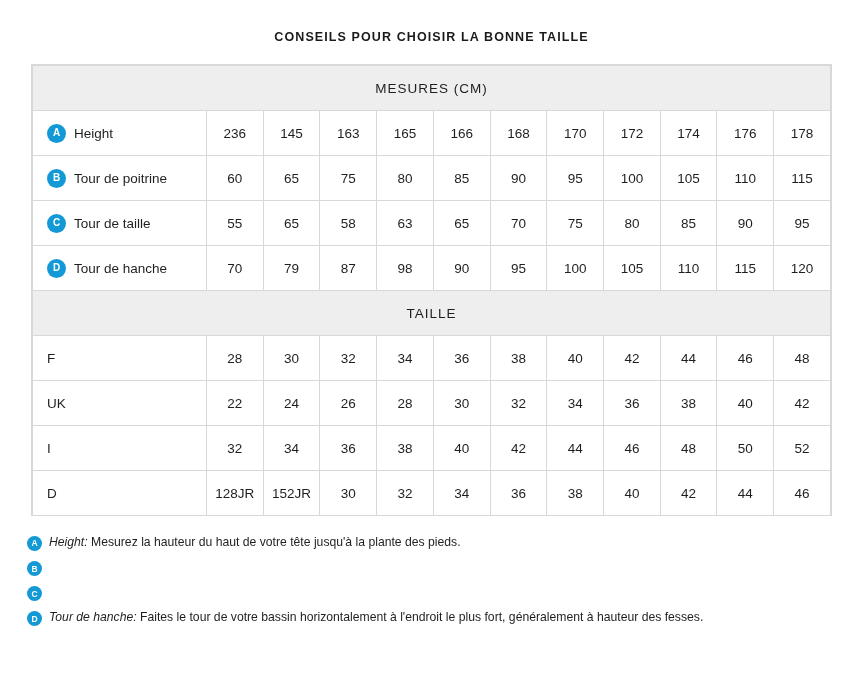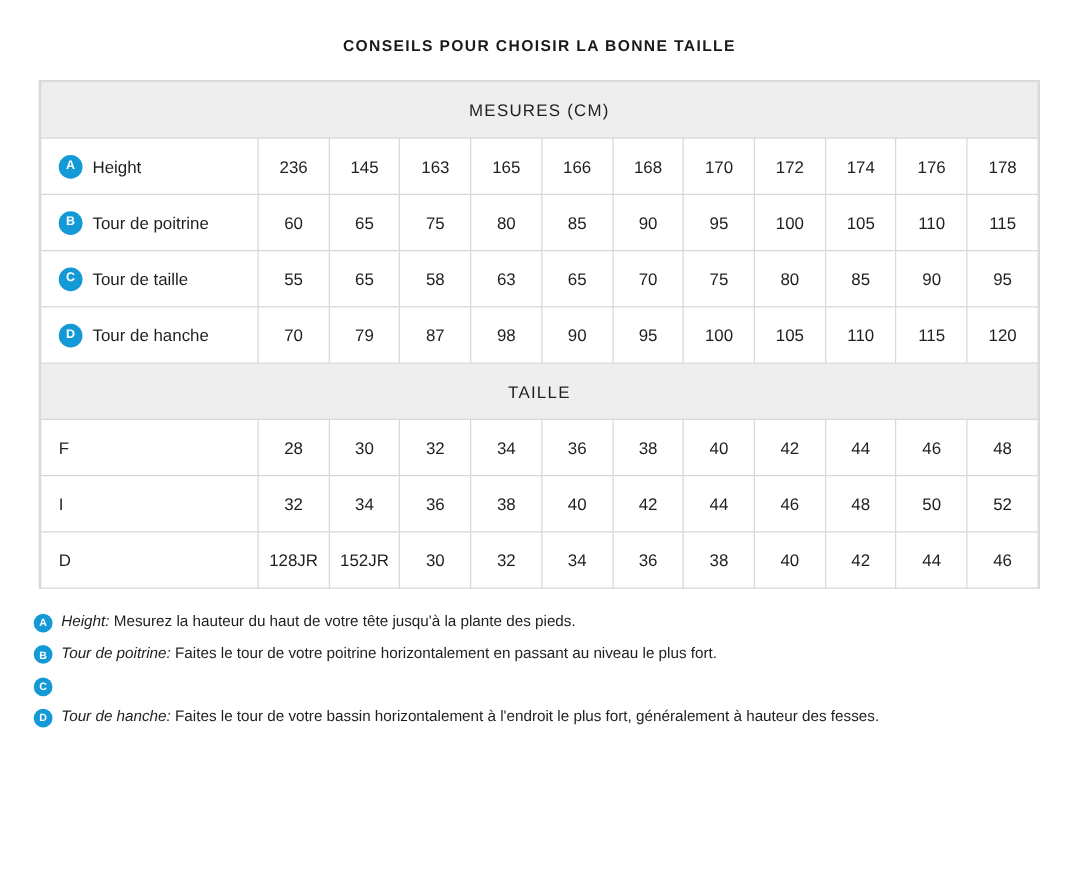--- a/index.html
+++ b/index.html
@@ -237,20 +237,34 @@
           <td>34</td>
           <td>36</td>
           <td>38</td>
           <td>40</td>
           <td>42</td>
           <td>44</td>
           <td>46</td>
           <td>48</td>
         </tr>
 
+        <tr>
+          <td class="row-label">UK</td>
+          <td>22</td>
+          <td>24</td>
+          <td>26</td>
+          <td>28</td>
+          <td>30</td>
+          <td>32</td>
+          <td>34</td>
+          <td>36</td>
+          <td>38</td>
+          <td>40</td>
+          <td>42</td>
+        </tr>
 
         <tr>
           <td class="row-label">I</td>
           <td>32</td>
           <td>34</td>
           <td>36</td>
           <td>38</td>
           <td>40</td>
           <td>42</td>
           <td>44</td>
@@ -279,21 +293,20 @@
     </table>
   </div>
 
   <div class="notes">
     <div class="note">
       <span class="badge small">A</span>
       <span class="note-text"><span class="note-key">Height:</span><span> Mesurez la hauteur du haut de votre tête jusqu'à la plante des pieds.</span></span>
     </div>
     <div class="note">
       <span class="badge small">B</span>
-      <span class="note-text"><span class="note-key">Tour de poitrine:</span><span> Faites le tour de votre poitrine horizontalement en passant au niveau le plus fort.</span></span>
     </div>
     <div class="note">
       <span class="badge small">C</span>
     </div>
     <div class="note">
       <span class="badge small">D</span>
       <span class="note-text"><span class="note-key">Tour de hanche:</span><span> Faites le tour de votre bassin horizontalement à l'endroit le plus fort, généralement à hauteur des fesses.</span></span>
     </div>
   </div>
 

